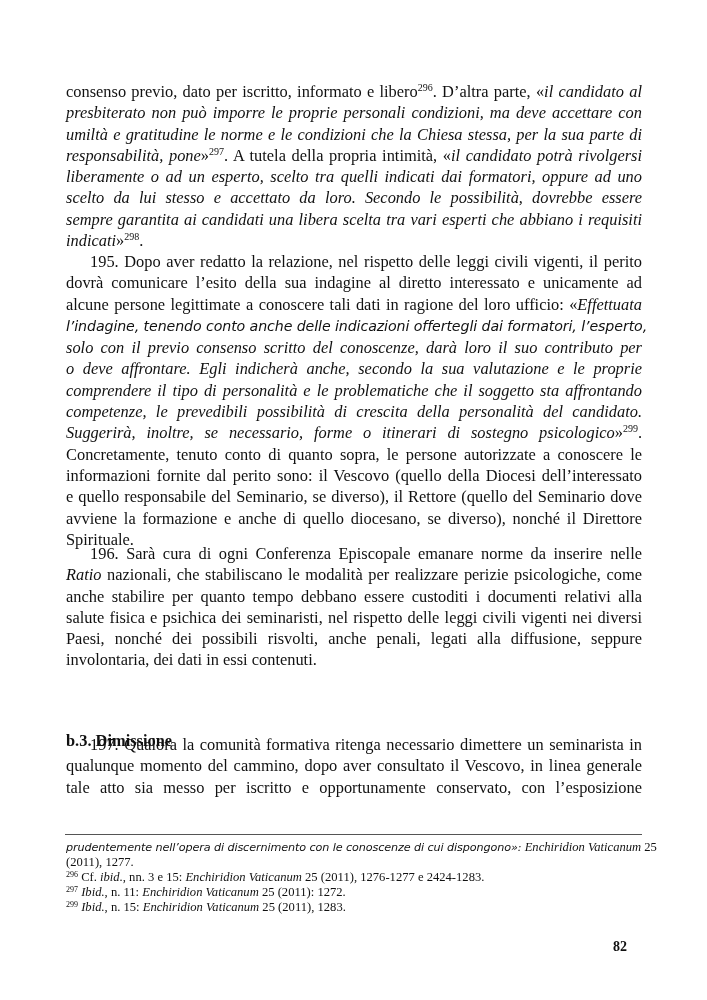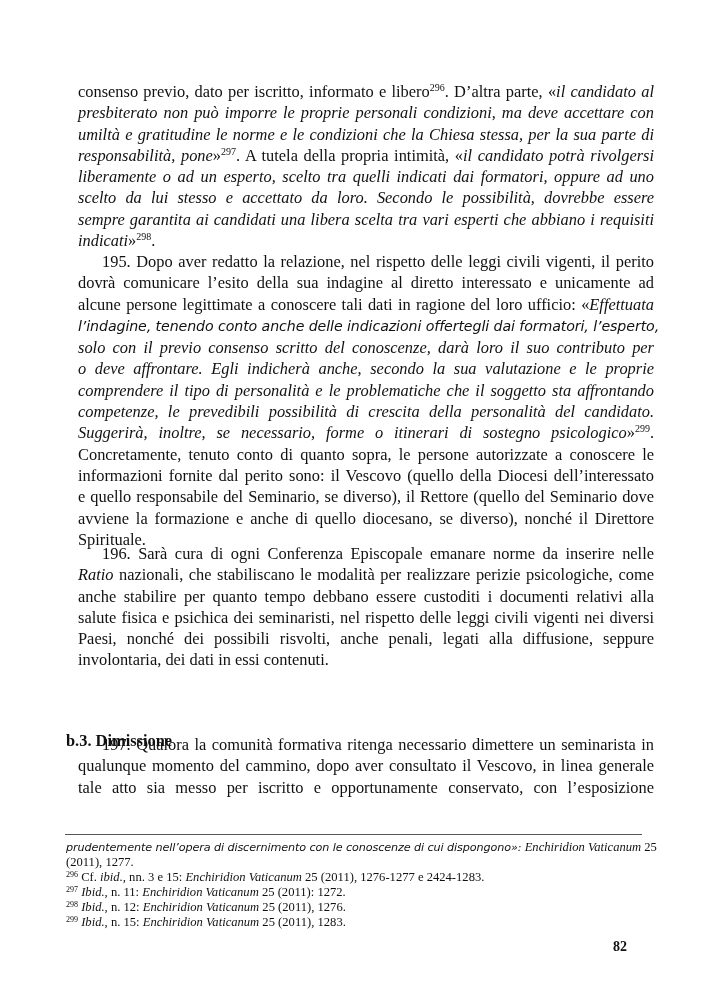--- a/index.html
+++ b/index.html
@@ -2,21 +2,21 @@
 <html><head>
 <meta charset="utf-8">
 <style>
   html, body { margin: 0; padding: 0; background: #ffffff; }
   body {
     width: 707px; height: 1000px; position: relative; overflow: hidden;
     font-family: "Liberation Serif", serif; color: #111111;
   }
   .page { position: absolute; left: 66px; top: 0; width: 576px; }
   .para {
-    position: absolute; left: 12px; width: 576px;
+    position: absolute; left: 0; width: 576px;
     font-size: 16.4px; line-height: 21.3px;
     text-align: justify; margin: 0;
   }
   .para .line { display: block; text-align: justify; text-align-last: justify; white-space: nowrap; }
   .para .line.last { text-align-last: left; }
   .indent { padding-left: 24px; }
   i, .it { font-style: italic; }
   .sans-it { font-family: "DejaVu Sans", sans-serif; font-style: italic; font-size: 14.2px; letter-spacing: -0.1px; }
   sup { font-size: 10px; line-height: 0; vertical-align: 6px; }
   .heading {
@@ -82,18 +82,17 @@
   </div>
 
   <div class="rule"></div>
 
   <div class="footnotes">
     <span class="fn first"><span class="sans-it">prudentemente nell’opera di discernimento con le conoscenze di cui dispongono»:</span><i> Enchiridion Vaticanum</i><span> 25</span></span>
     <span class="fn"><span>(2011), 1277.</span></span>
 
     <span class="fn"><sup>296</sup><span> Cf. </span><i>ibid.</i><span>, nn. 3 e 15: </span><i>Enchiridion Vaticanum</i><span> 25 (2011), 1276-1277 e 2424-1283.</span></span>
     <span class="fn"><sup>297</sup><span> </span><i>Ibid.</i><span>, n. 11: </span><i>Enchiridion Vaticanum</i><span> 25 (2011): 1272.</span></span>
-    <span class="fn"><sup>298</sup><span> </span><i>Ibid.</i><span>, n. 12: </span><i>Enchiridion Vaticanum</i><span> 25 (2011), 1276.</span></span>
     <span class="fn"><sup>299</sup><span> </span><i>Ibid.</i><span>, n. 15: </span><i>Enchiridion Vaticanum</i><span> 25 (2011), 1283.</span></span>
   </div>
 </div>
 
 <div class="page-number">82</div>
 
 </body></html>

